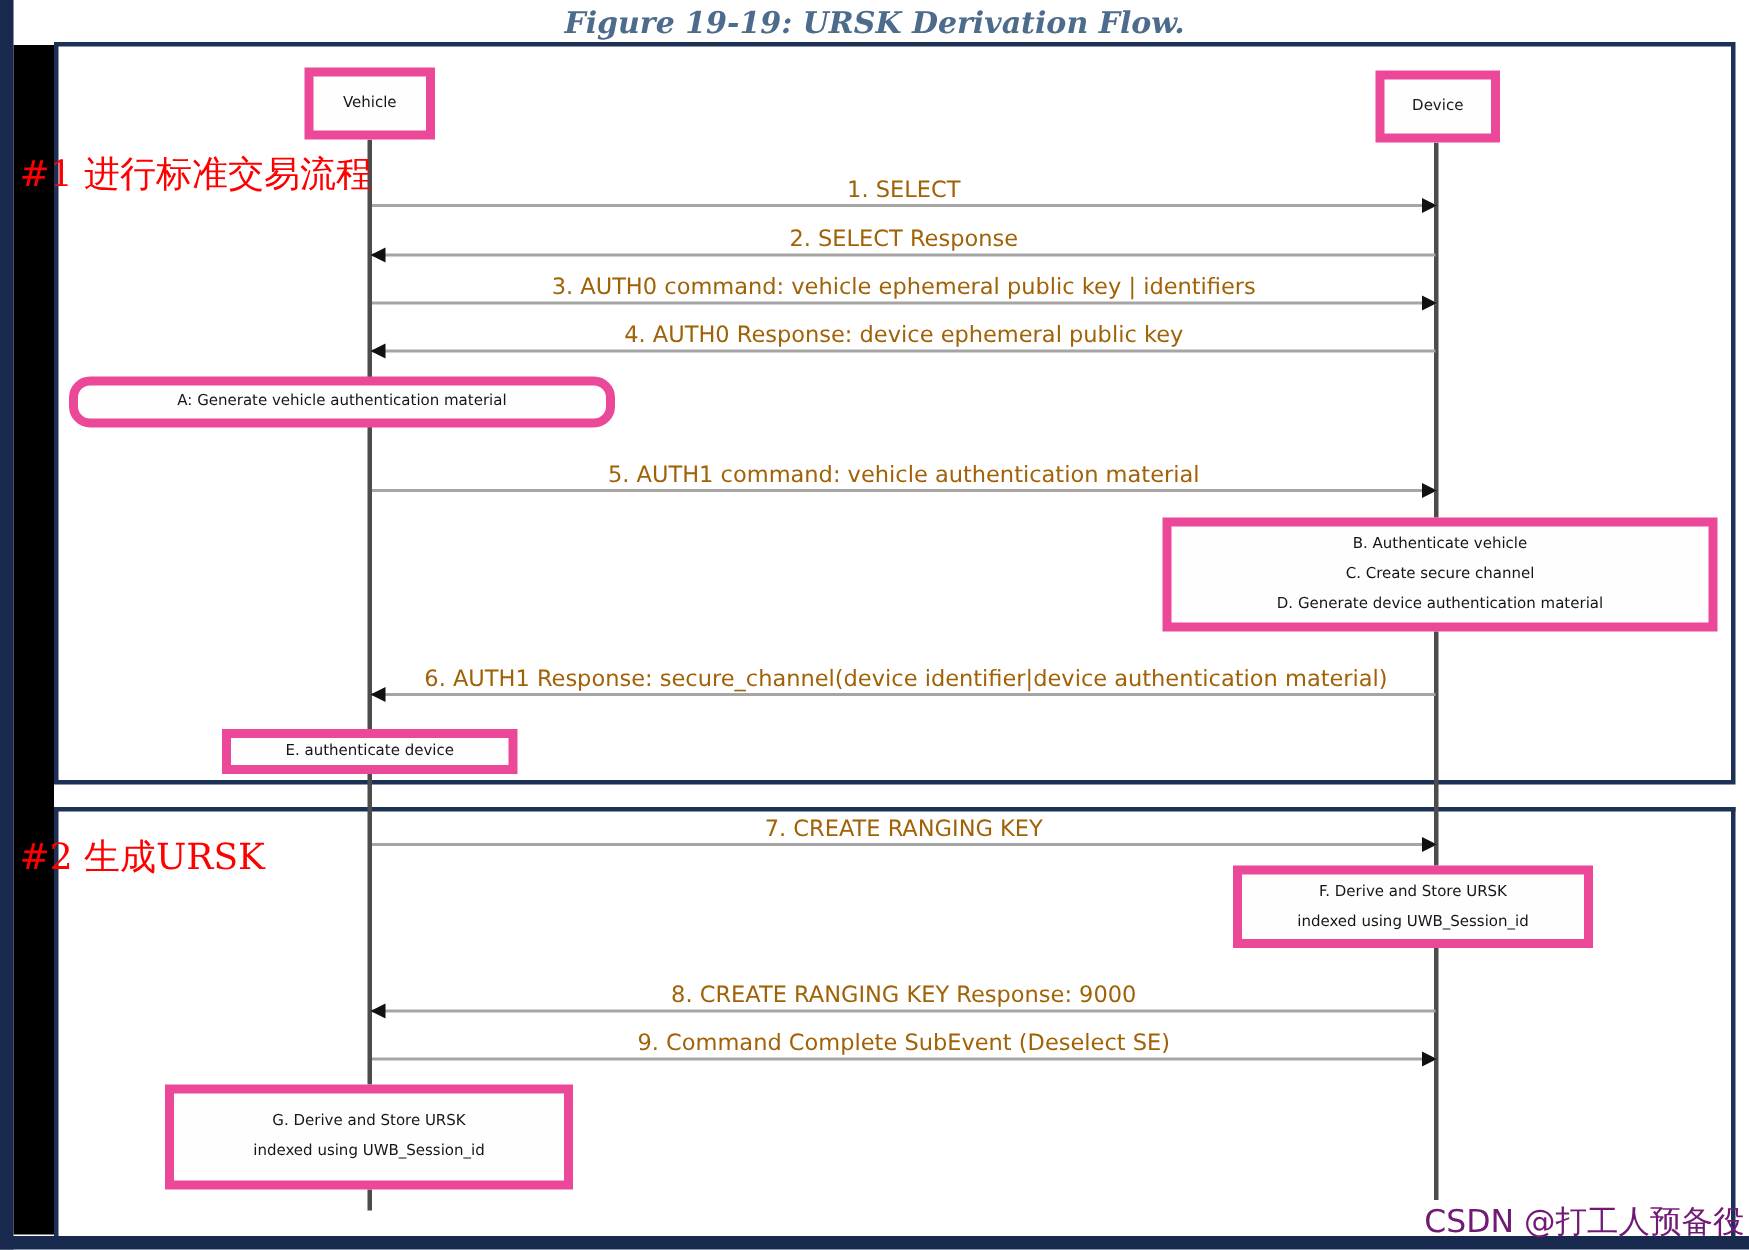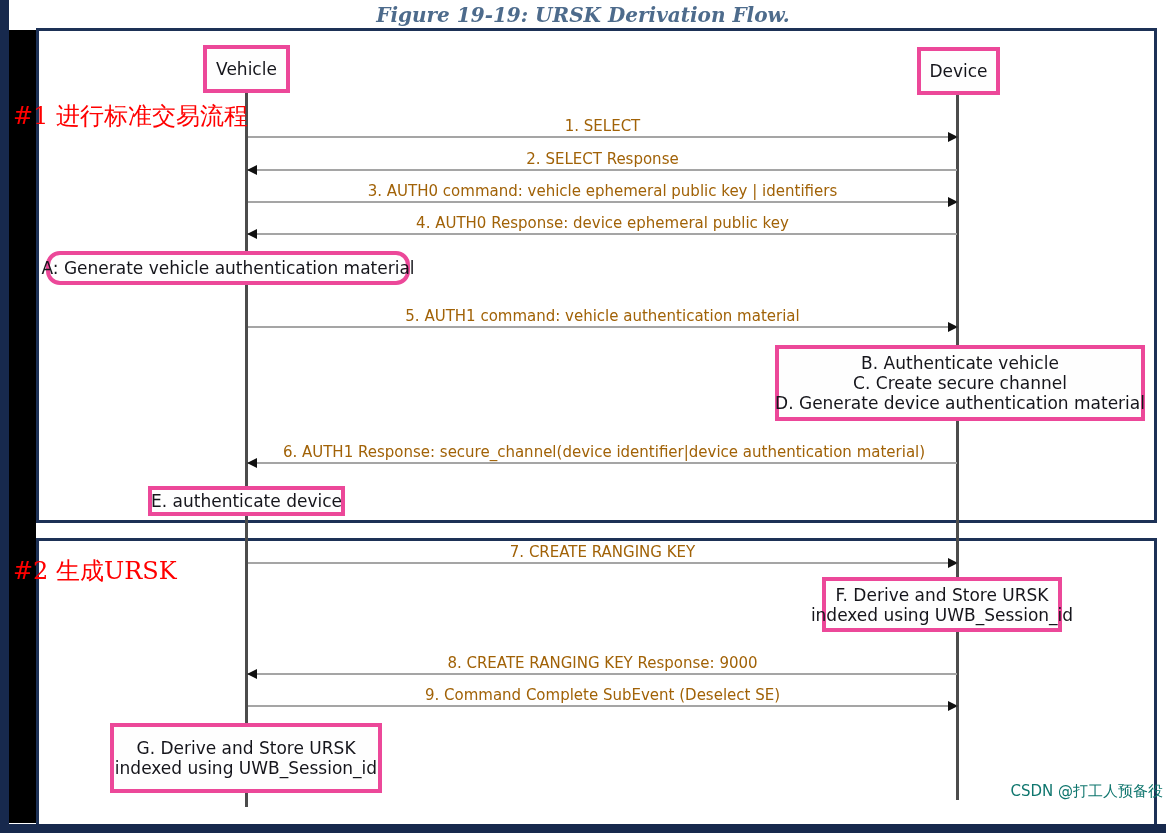--- a/index.html
+++ b/index.html
@@ -21,22 +21,22 @@
   
   .frame{background:#ffffff;border:3px solid #1d3156;box-sizing:border-box;z-index:1;}
   .frame1{left:36px;top:28px;width:1121px;height:495px;}
   .frame2{left:36px;top:538px;width:1121px;height:287px;border-bottom:none;}
   
   .lifeline{width:3px;background:#4c4c4c;z-index:2;}
   .lifeline-vehicle{left:245px;top:93px;height:714px;}
   .lifeline-device{left:956px;top:95px;height:705px;}
   
   .box{
-    background:#fefefe;border:4px solid #ec4899;box-sizing:border-box;
-    color:#15151b;font-size:17px;line-height:20px;text-align:center;
+    background:#fefefe;border:6px solid #ec4899;box-sizing:border-box;
+    color:#15151b;font-size:10px;line-height:20px;text-align:center;
     display:flex;flex-direction:column;justify-content:center;align-items:center;
     z-index:3;white-space:nowrap;
   }
   .participant-vehicle{left:203px;top:45px;width:87px;height:48px;}
   .participant-device{left:917px;top:47px;width:83px;height:48px;}
   .act-a{left:46px;top:251px;width:364px;height:34px;border-radius:14px;}
   .act-bcd{left:775px;top:345px;width:370px;height:76px;}
   .act-e{left:148px;top:486px;width:197px;height:30px;}
   .act-f{left:822px;top:577px;width:240px;height:55px;}
   .act-g{left:110px;top:723px;width:272px;height:70px;}
@@ -54,21 +54,21 @@
   .m1{top:136px;} .m2{top:169px;} .m3{top:201px;} .m4{top:233px;}
   .m5{top:326px;} .m6{top:462px;} .m7{top:562px;} .m8{top:673px;} .m9{top:705px;}
   
   .step-note{
     position:absolute;left:13px;color:#ff0000;font-weight:normal;font-size:24px;
     font-family:"DejaVu Serif","Liberation Serif",serif;white-space:nowrap;z-index:4;
   }
   .note1{top:100px;} .note2{top:555px;}
   
   .watermark{
-    right:3px;top:782px;font-size:15px;color:#0f766e;z-index:6;white-space:nowrap;
+    right:3px;top:800px;font-size:21px;color:#701a75;z-index:6;white-space:nowrap;
   }
 </style>
 </head>
 <body>
 
 <div class="abs navy-left"></div>
 <div class="abs black-strip"></div>
 <div class="abs navy-bottom"></div>
 
 <div class="abs page-title">Figure 19-19: URSK Derivation Flow.</div>

